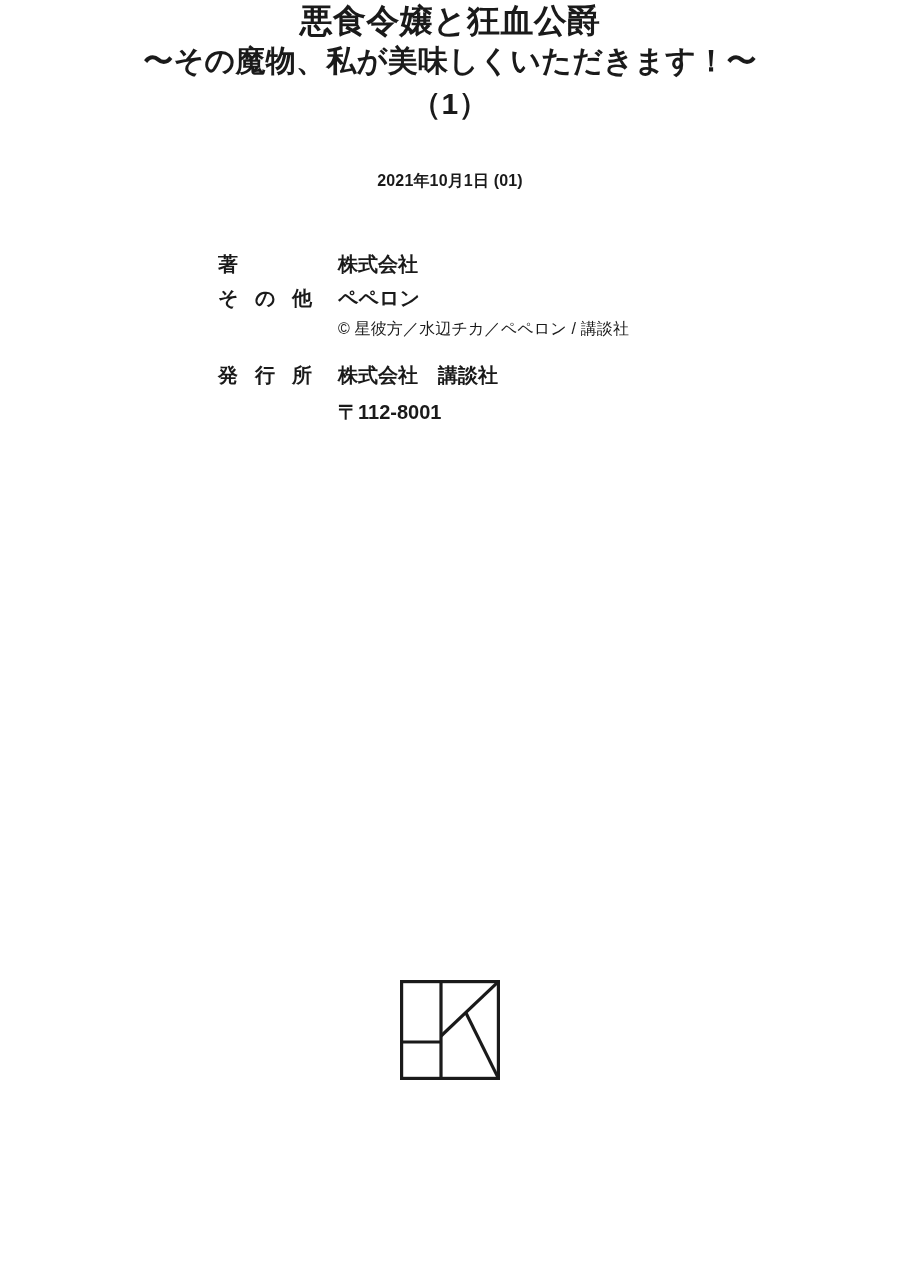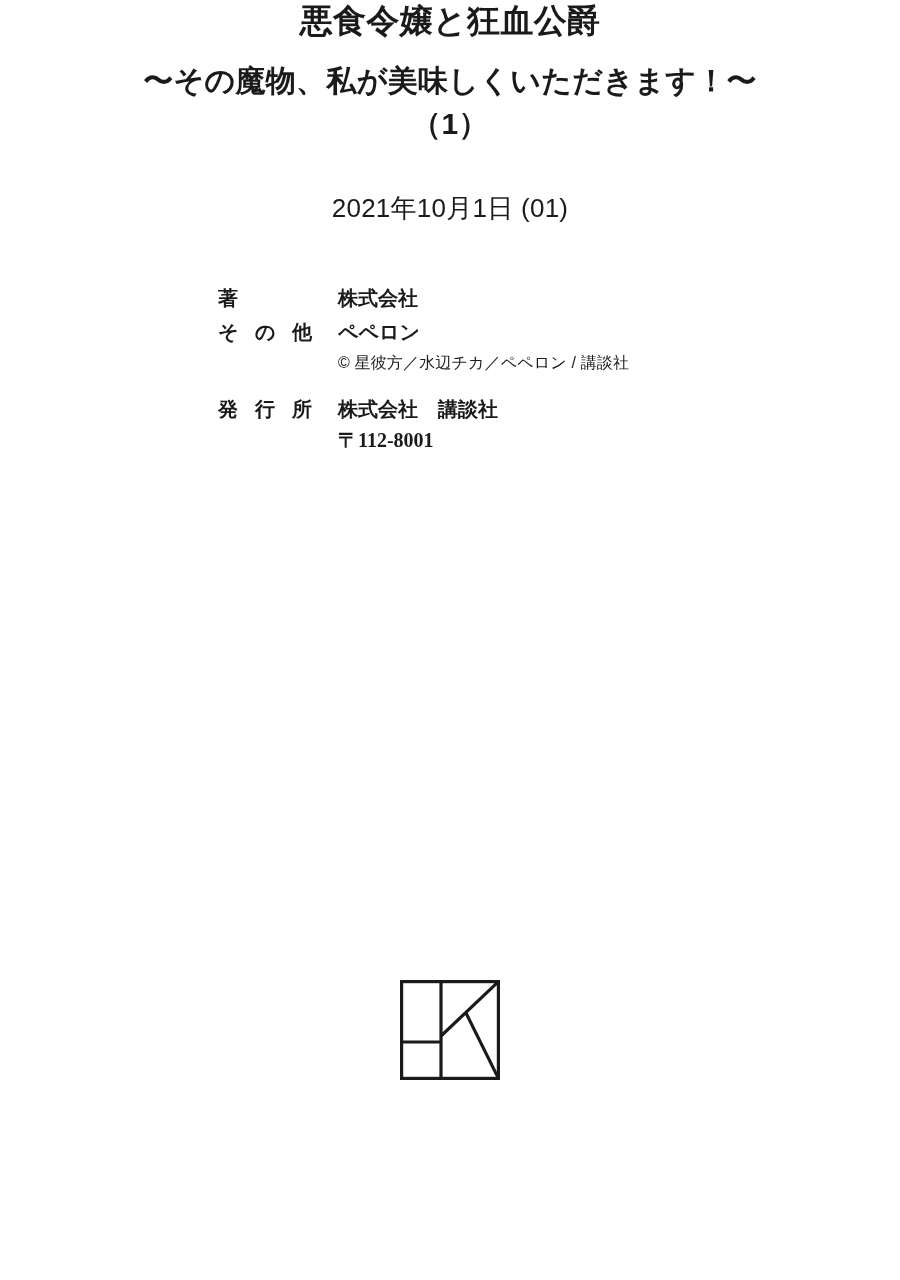--- a/index.html
+++ b/index.html
@@ -29,32 +29,32 @@
   .title-line {
     font-weight: bold;
     letter-spacing: 0.01em;
     line-height: 1.28;
   }
   .title-main {
     font-size: 33px;
   }
   .title-sub {
     font-size: 30px;
-    margin-top: 20px;
+    margin-top: 0;
   }
   .title-vol {
     font-size: 30px;
     margin-top: 4px;
   }
 
   
   .pubdate {
     text-align: center;
-    font-size: 26px;
-    font-weight: normal;
+    font-size: 16px;
+    font-weight: bold;
     margin-top: 48px;
     letter-spacing: 0.01em;
   }
 
   
   .credits {
     margin-top: 62px;
     padding-left: 218px;
     font-size: 20px;
     line-height: 1.0;
@@ -86,23 +86,22 @@
   .credit-value .sub {
     display: block;
     font-weight: normal;
     font-size: 16px;
     margin-top: 13px;
     letter-spacing: 0.01em;
   }
   .credit-value .line2,
   .credit-value .line3 {
     display: block;
-    margin-top: 11px;
+    margin-top: 17px;
     font-weight: bold;
-    font-family: Liberation Serif, serif;
   }
 
   
   .logo-area {
     position: absolute;
     left: 0;
     right: 0;
     top: 980px;
     display: flex;
     align-items: center;

